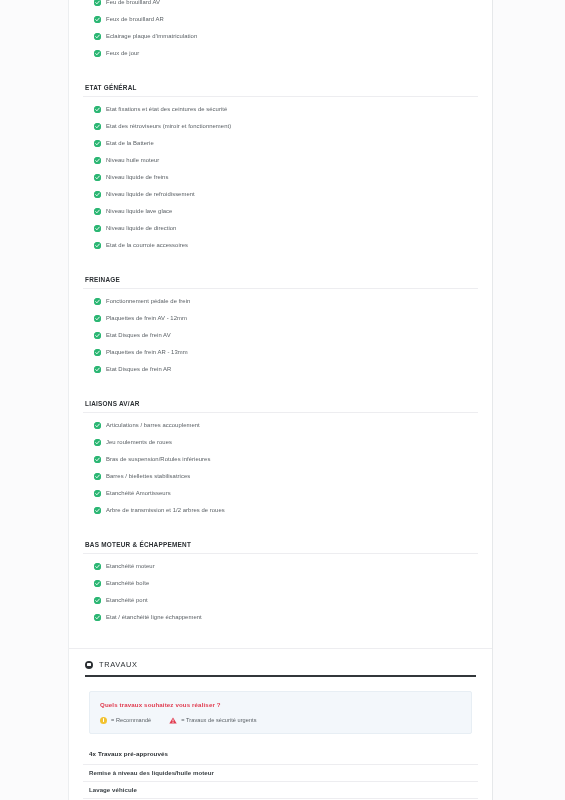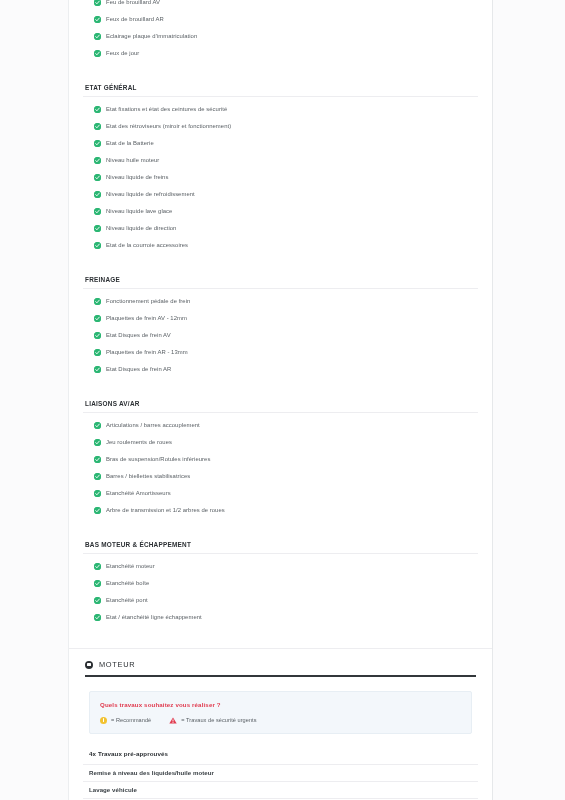--- a/index.html
+++ b/index.html
@@ -467,21 +467,21 @@
               </li>
             </ul>
           </div>
         </div>
 
       <div class="sec-gap-top"></div>
       <div class="divider-band"></div>
 
       <div class="travaux-head">
         <span class="travaux-badge"></span>
-        <span class="travaux-title">MOTEUR</span>
+        <span class="travaux-title">TRAVAUX</span>
       </div>
       <div class="travaux-rule"></div>
 
       <div class="travaux-body">
         <div class="info-box">
           <div class="info-q">Quels travaux souhaitez vous réaliser ?</div>
           <div class="legend-row">
             <div class="legend-item">
               <span class="icon-reco"></span>
               <span class="legend-text">= Recommandé</span>

